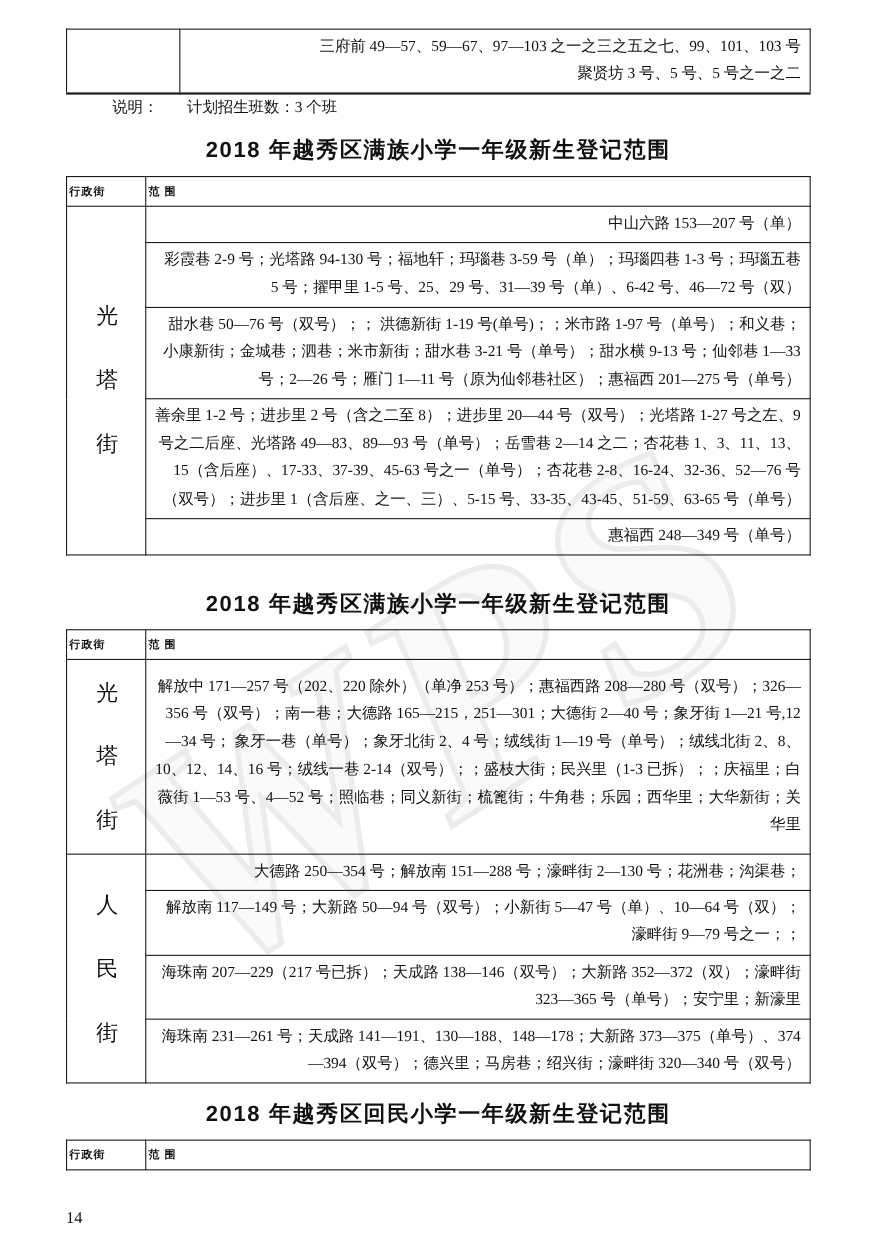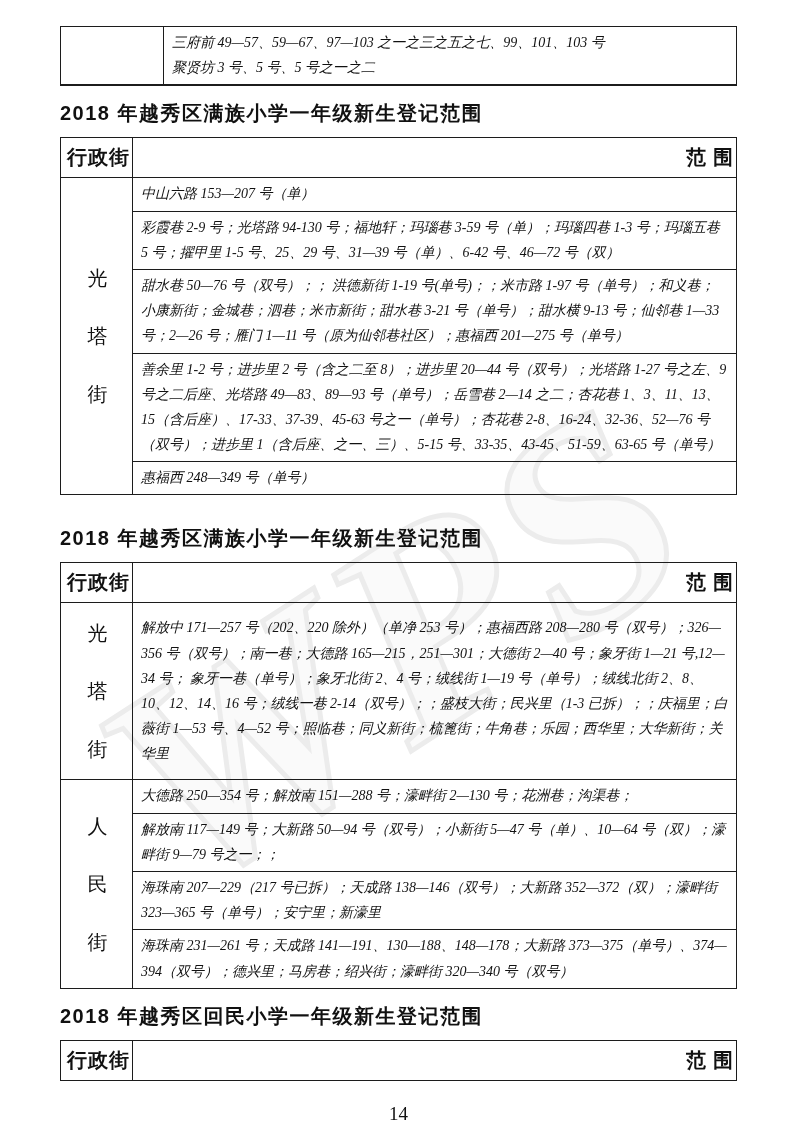--- a/index.html
+++ b/index.html
@@ -41,62 +41,61 @@
     width: 100%;
     table-layout: fixed;
   }
   th, td {
     border: 1px solid #1c1c1c;
     vertical-align: middle;
     box-sizing: border-box;
   }
   .tbl-frag { border-bottom: 2px solid #1c1c1c; }
   th.hdr {
-    font-size: 20px;
+    font-size: 10px;
     font-weight: bold;
     padding: 6px 2px;
-    text-align: right;
+    text-align: left;
     letter-spacing: 1px;
   }
   td.range {
     font-size: 14px;
     line-height: 1.8;
     padding: 3px 8px 4px 8px;
-    text-align: left;
-    font-style: italic;
+    text-align: right;
   }
   td.range.pre { white-space: pre-line; }
   td.street-cell { text-align: center; }
   .vtext {
     width: 1.1em;
     margin: 0 auto;
     font-size: 20px;
     line-height: 2.9;
     word-break: break-all;
     text-align: right;
   }
   .note {
     font-size: 14px;
     margin: 3px 0 2px 42px;
     line-height: 1.4;
   }
   .note .note-value { margin-left: 26px; }
   .doc-title {
-    text-align: left;
+    text-align: center;
     font-size: 20px;
     font-weight: bold;
     letter-spacing: 1.5px;
     margin: 14px 0 10px 0;
     font-family: "Liberation Sans", "DejaVu Sans", sans-serif;
   }
   .title-gap { margin-top: 30px; }
   .page-number {
-    text-align: center;
-    font-size: 19px;
-    margin-top: 22px;
+    text-align: left;
+    font-size: 15px;
+    margin-top: 36px;
   }
 </style>
 </head>
 <body>
 
 <div class="page">
 
   <div class="watermark">WPS</div>
 
   <div class="content">
@@ -108,20 +107,23 @@
         </colgroup>
       <tbody>
           <tr>
         <td class="street-cell"></td>
         <td class="range pre">三府前 49—57、59—67、97—103 之一之三之五之七、99、101、103 号
 聚贤坊 3 号、5 号、5 号之一之二</td>
       </tr>
     </tbody>
       </table>
 
+    <div class="note">
+      <span class="note-label">说明：</span><span class="note-value">计划招生班数：3 个班</span>
+    </div>
 
     <div class="doc-title">2018 年越秀区满族小学一年级新生登记范围</div>
 
     <table>
       <colgroup>
           <col style="width:72px">
           <col>
         </colgroup>
       <tbody>
           <tr>

